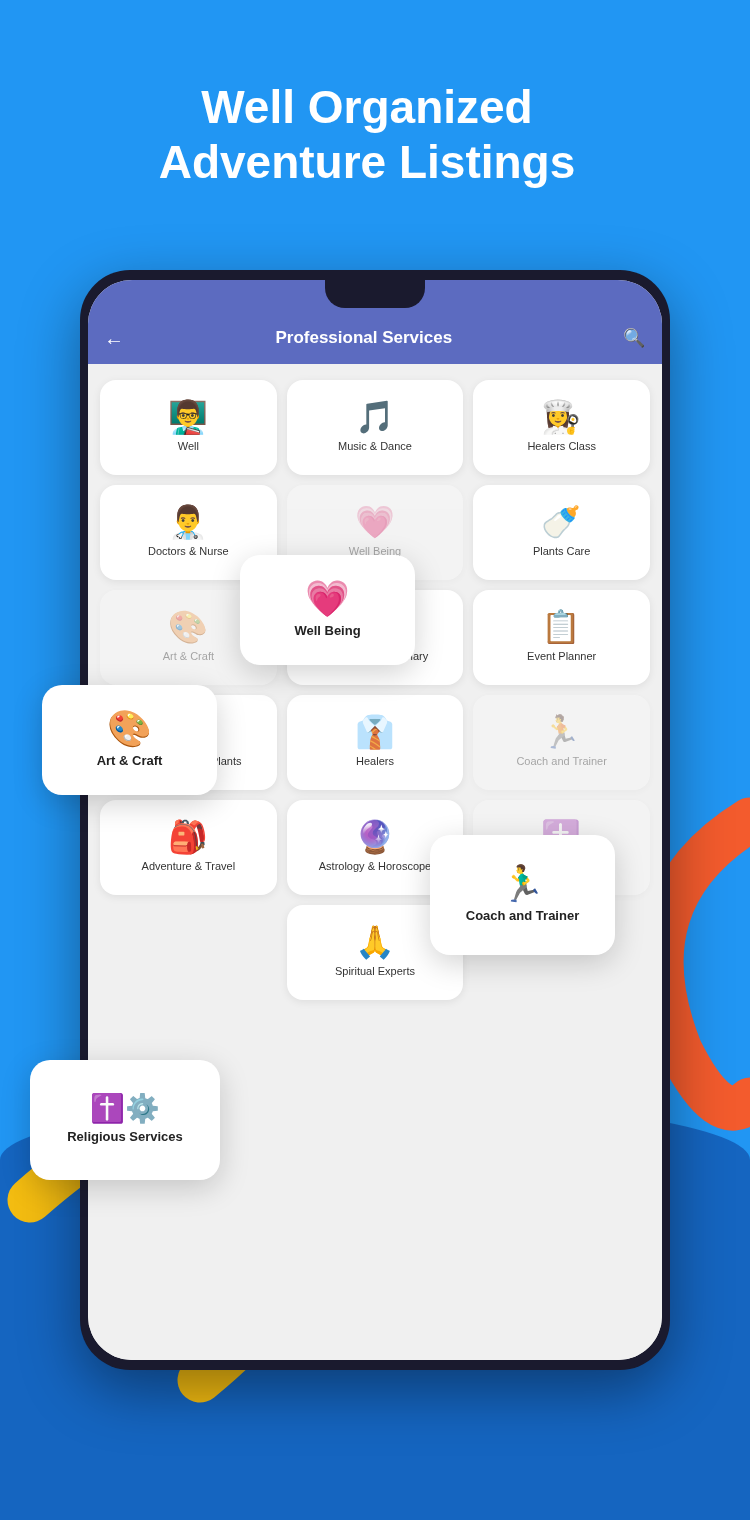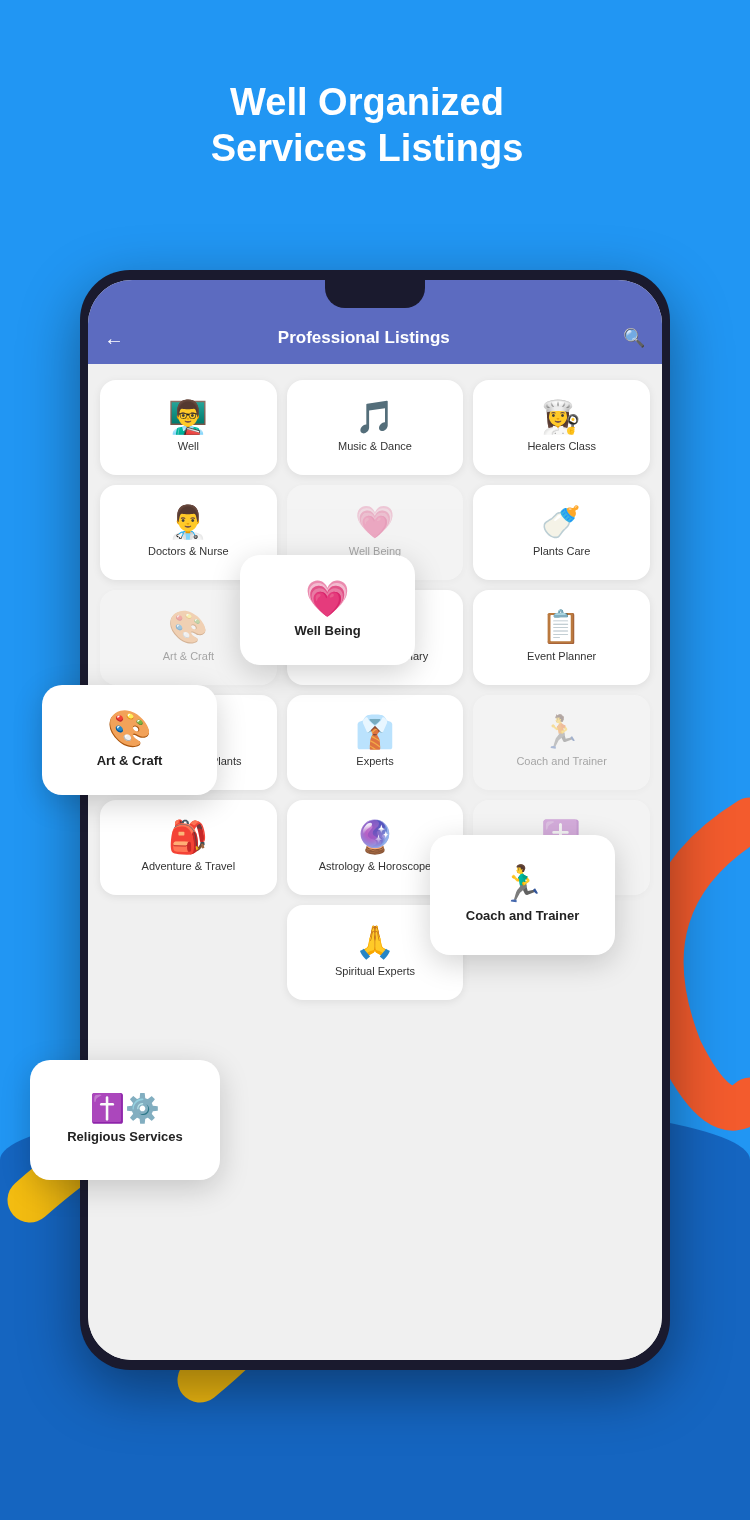--- a/index.html
+++ b/index.html
@@ -40,21 +40,21 @@
       z-index: 2;
       pointer-events: none;
     }
 
     .page-title {
       position: absolute;
       top: 80px;
       left: 0; right: 16px;
       text-align: center;
       color: white;
-      font-size: 38px;
+      font-size: 46px;
       font-weight: 800;
       line-height: 1.2;
       z-index: 3;
     }
 
     
     .phone-frame {
       position: absolute;
       top: 270px;
       left: 80px;
@@ -231,32 +231,32 @@
 
 <svg class="curves-svg" xmlns="http://www.w3.org/2000/svg">
 
   <path d="M 750 820 Q 620 900 680 1050 Q 720 1130 750 1100" stroke="#FF5722" stroke-width="45" fill="none" stroke-linecap="round" opacity="0.95"></path>
 
   <path d="M 30 1200 Q 200 1050 280 1150 Q 360 1250 200 1380" stroke="#FFC107" stroke-width="45" fill="none" stroke-linecap="round" opacity="0.95"></path>
 </svg>
 
 <div class="page-title">
   <div>Well Organized</div>
-  <div>Services Listings</div>
+  <div>Adventure Listings</div>
 </div>
 
 <div class="phone-frame">
   <div class="phone-screen">
     <div class="notch"></div>
 
     <div class="status-bar"></div>
 
     <div class="app-header">
       <span class="back-btn">←</span>
-      <span class="header-title">Professional Listings</span>
+      <span class="header-title">Professional Services</span>
       <span class="search-btn">🔍</span>
     </div>
 
     <div class="grid-content">
 
       <div class="service-card">
         <span class="service-icon">👨‍🏫</span>
         <span class="service-label">Well</span>
       </div>
       <div class="service-card">
@@ -293,21 +293,21 @@
         <span class="service-icon">📋</span>
         <span class="service-label">Event Planner</span>
       </div>
 
       <div class="service-card">
         <span class="service-icon">🌱</span>
         <span class="service-label">Gardening and Plants</span>
       </div>
       <div class="service-card">
         <span class="service-icon">👔</span>
-        <span class="service-label">Experts</span>
+        <span class="service-label">Healers</span>
       </div>
       <div class="service-card" style="background:#f9f9f9; opacity:0.4;">
         <span class="service-icon">🏃</span>
         <span class="service-label">Coach and Trainer</span>
       </div>
 
       <div class="service-card">
         <span class="service-icon">🎒</span>
         <span class="service-label">Adventure &amp; Travel</span>
       </div>

